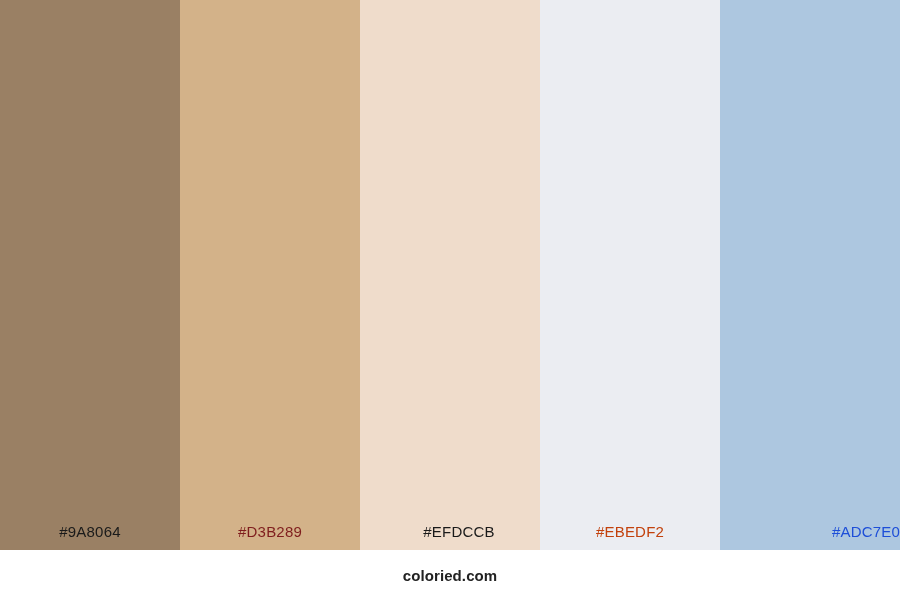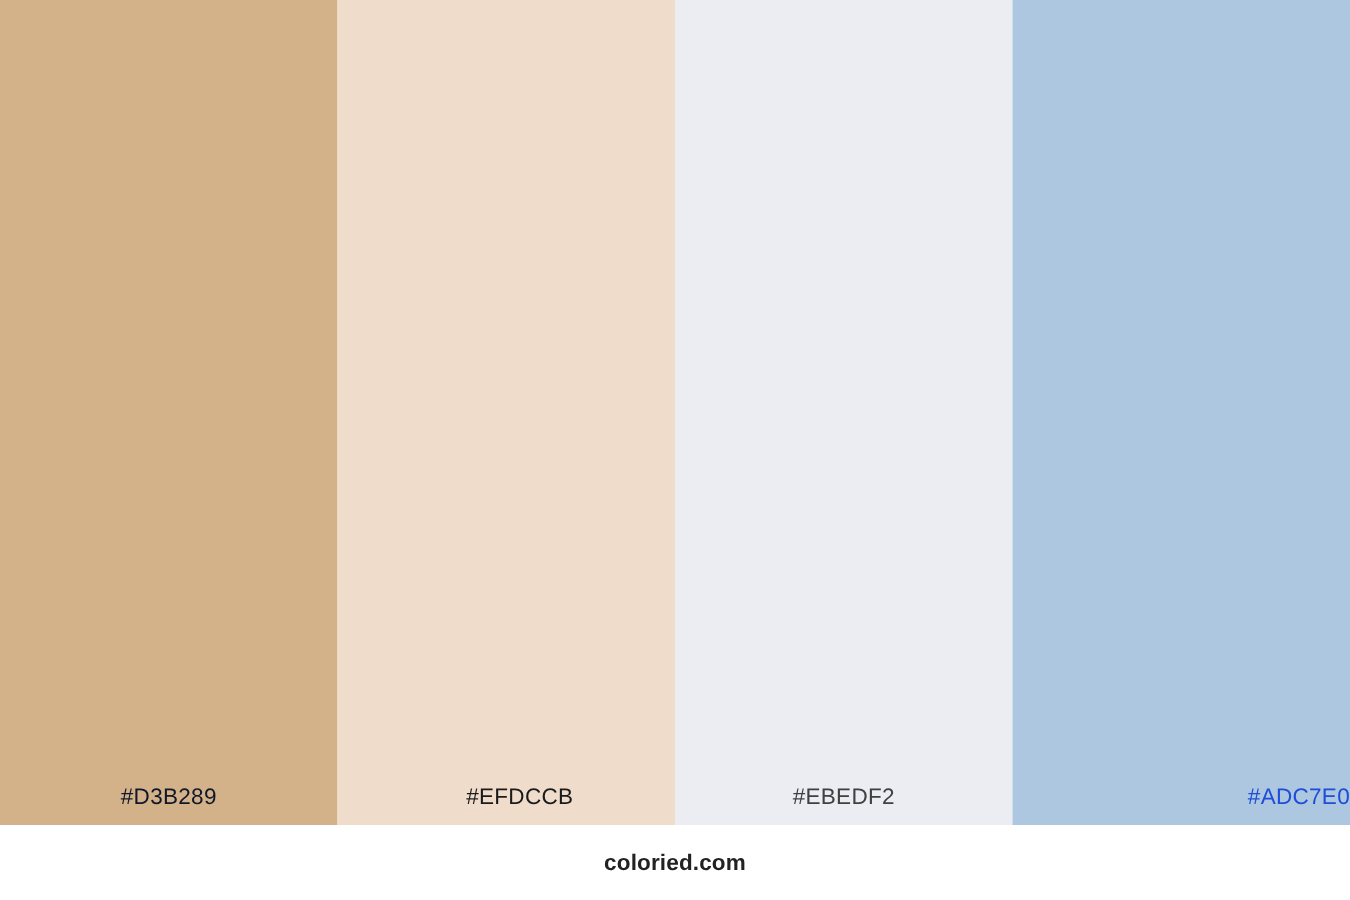--- a/index.html
+++ b/index.html
@@ -64,31 +64,34 @@
     line-height: 1;
   }
 </style>
 </head>
 <body>
 
 <div id="palette-page">
 
   <div id="swatch-strip">
 
+    <div class="swatch" style="background-color: rgb(154, 128, 100);">
+      <span class="swatch-label" style="color: rgb(26, 26, 26);">#9A8064</span>
+    </div>
 
     <div class="swatch" style="background-color: rgb(211, 178, 137);">
-      <span class="swatch-label" style="color: #0f172a;">#D3B289</span>
+      <span class="swatch-label" style="color: #7f1d1d;">#D3B289</span>
     </div>
 
     <div class="swatch" style="background-color: rgb(239, 220, 203);">
       <span class="swatch-label" style="color: rgb(26, 26, 26); padding-left: 18px;">#EFDCCB</span>
     </div>
 
     <div class="swatch" style="background-color: rgb(235, 237, 242);">
-      <span class="swatch-label" style="color: #404040;">#EBEDF2</span>
+      <span class="swatch-label" style="color: #c2410c;">#EBEDF2</span>
     </div>
 
     <div class="swatch" style="background-color: rgb(173, 199, 224);">
       <span class="swatch-label" style="color: #1d4ed8; text-align: right;">#ADC7E0</span>
     </div>
 
   </div>
 
   <div id="footer-bar" style="background-color: rgb(255, 255, 255);">
     <span id="site-credit" style="color: rgb(34, 34, 34);">coloried.com</span>

